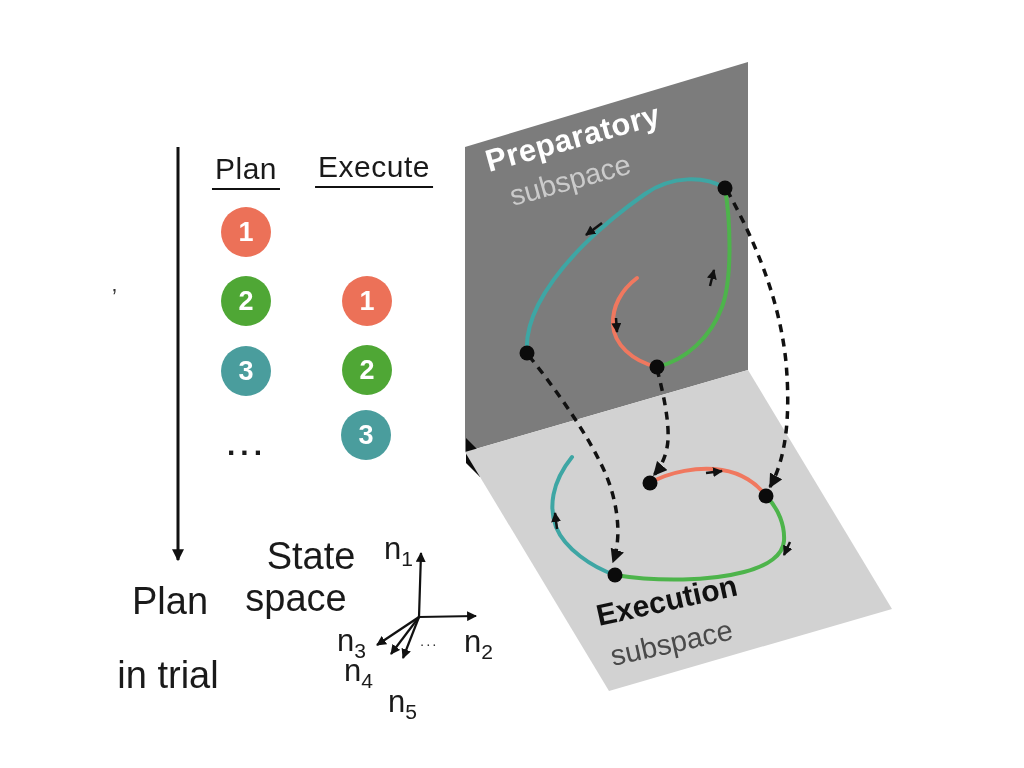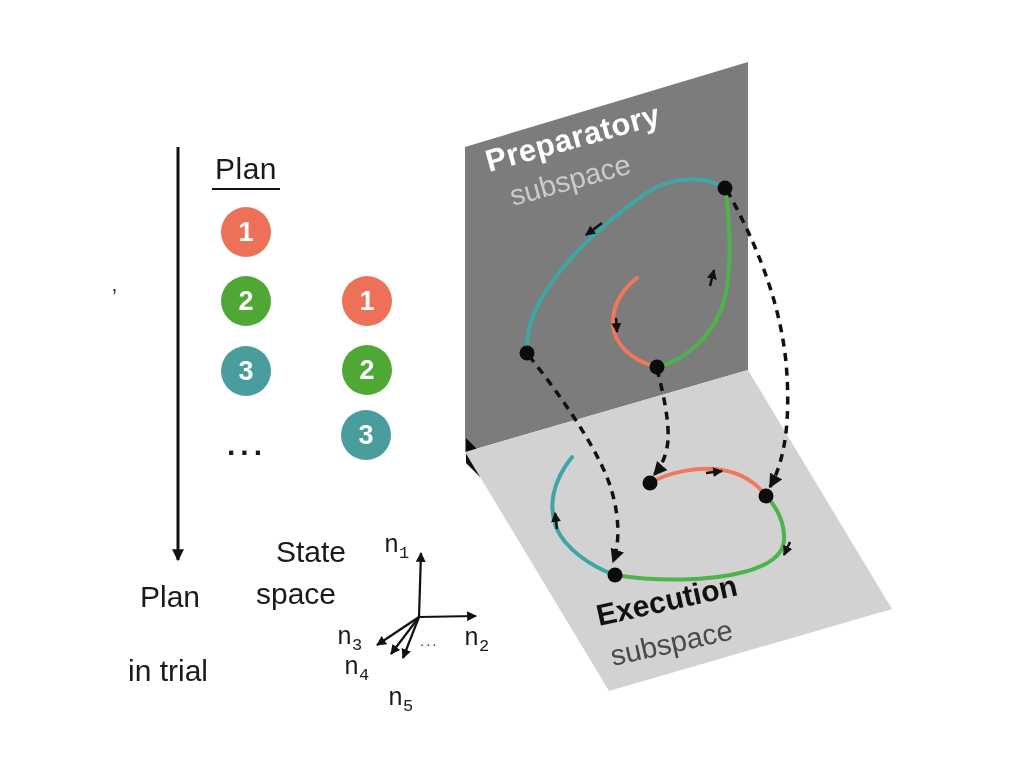--- a/index.html
+++ b/index.html
@@ -4,23 +4,23 @@
 <style>
   html,body{margin:0;padding:0;background:#fff;}
   .stage{position:relative;width:1024px;height:768px;background:#ffffff;overflow:hidden;
          font-family:"Liberation Sans", sans-serif;color:#1a1a1a;}
   .layer{position:absolute;left:0;top:0;}
   .abs{position:absolute;white-space:nowrap;}
   .ctr{transform:translateX(-50%);}
   .hdr{font-size:30px;letter-spacing:.5px;border-bottom:2.5px solid #111;padding:0 3px 2px 3px;}
   .circle{position:absolute;width:50px;height:50px;border-radius:50%;display:flex;
           align-items:center;justify-content:center;color:#fff;font-weight:bold;font-size:27px;}
-  .bigtxt{font-size:30px;}
+  .bigtxt{font-size:38px;}
   .ell{font-size:30px;font-weight:bold;letter-spacing:5px;}
-  .axlbl{font-size:25px;font-family:Liberation Mono, monospace;}
+  .axlbl{font-size:31px;}
   .axlbl sub{font-size:.68em;}
   .axell{font-size:15px;letter-spacing:2px;color:#333;}
   .stray{font-size:22px;color:#333;}
   svg text{font-family:"Liberation Sans", sans-serif;}
 </style>
 </head>
 <body>
 
 <div class="stage">
 
@@ -87,20 +87,21 @@
     <g stroke="#111" stroke-width="2.2" fill="none">
       <line x1="419" y1="617" x2="421" y2="553" marker-end="url(#ahs)"></line>
       <line x1="419" y1="617" x2="476" y2="616" marker-end="url(#ahs)"></line>
       <line x1="419" y1="617" x2="377" y2="645" marker-end="url(#ahs)"></line>
       <line x1="419" y1="617" x2="391" y2="654" marker-end="url(#ahs)"></line>
       <line x1="419" y1="617" x2="403" y2="658" marker-end="url(#ahs)"></line>
     </g>
   </svg>
 
   <div class="abs ctr hdr" style="left:246px;top:152px;">Plan</div>
+  <div class="abs ctr hdr" style="left:374px;top:150px;">Execute</div>
 
   <div class="circle" style="left: 221px; top: 207px; background-color: rgb(236, 113, 88);">
       <span>1</span>
     </div>
   <div class="circle" style="left: 221px; top: 276px; background-color: rgb(79, 167, 53);">
       <span>2</span>
     </div>
   <div class="circle" style="left: 221px; top: 346px; background-color: rgb(74, 157, 157);">
       <span>3</span>
     </div>

